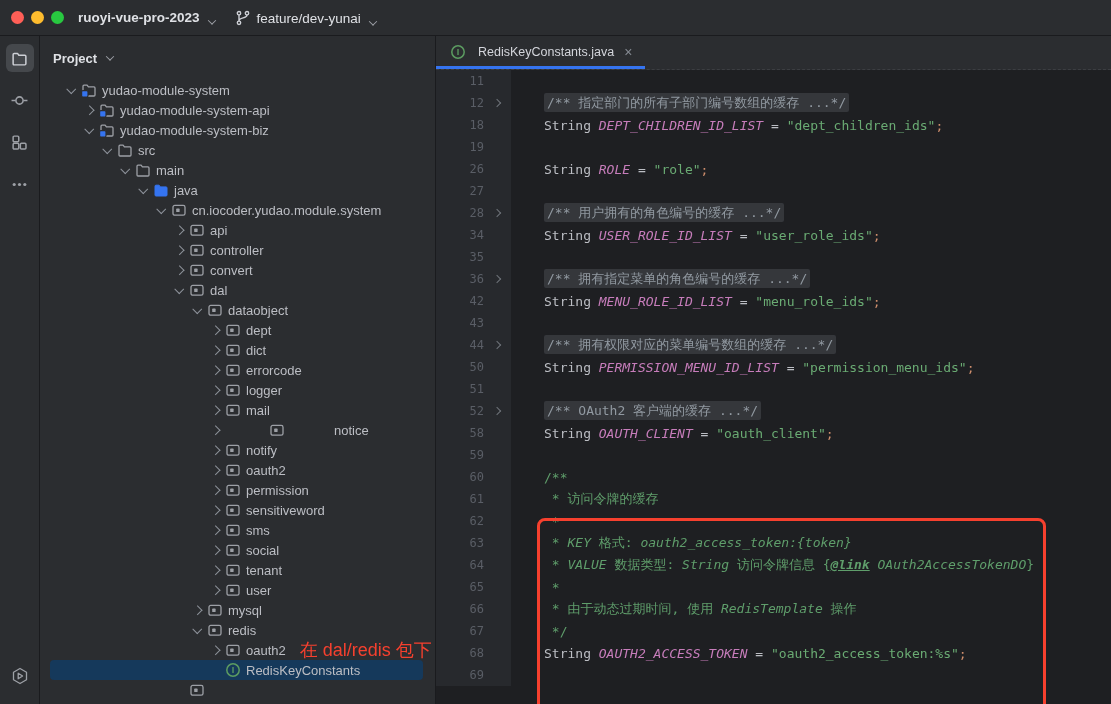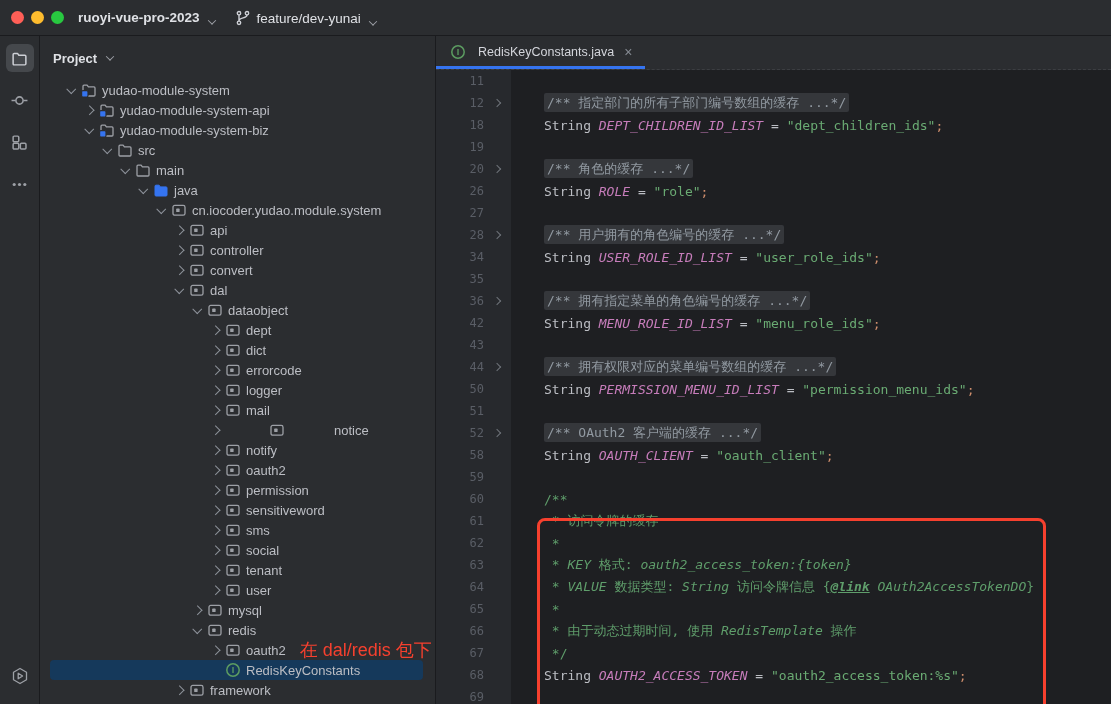--- a/index.html
+++ b/index.html
@@ -442,30 +442,20 @@
         <div class="trow selected" style="padding-left: 156px;">
           <span class="tchev"></span>
           <span class="ticon">
             <svg viewBox="0 0 16 16" width="16" height="16">
               <circle cx="8" cy="8" r="6.2" fill="none" stroke="#5C9C61" stroke-width="1.5"></circle>
               <text x="8" y="11.3" text-anchor="middle" font-size="9" font-weight="700" fill="#5C9C61" font-family="Liberation Sans,sans-serif">I</text>
             </svg>
           </span>
           <span class="tlabel">RedisKeyConstants</span>
         </div>
-        <div class="trow" style="padding-left: 130px;">
-          <span class="tchev right"></span>
-          <span class="ticon">
-            <svg viewBox="0 0 16 16" width="16" height="16">
-              <rect x="2" y="3.4" width="12" height="9.8" rx="1.8" fill="none" stroke="#9DA0A6" stroke-width="1.3"></rect>
-              <rect x="5.2" y="6.6" width="3.4" height="3.4" rx="0.6" fill="#9DA0A6"></rect>
-            </svg>
-          </span>
-          <span class="tlabel">framework</span>
-        </div>
         <div class="trow" style="padding-left: 148px;">
           <span class="ticon">
             <svg viewBox="0 0 16 16" width="16" height="16">
               <rect x="2" y="3.4" width="12" height="9.8" rx="1.8" fill="none" stroke="#9DA0A6" stroke-width="1.3"></rect>
               <rect x="5.2" y="6.6" width="3.4" height="3.4" rx="0.6" fill="#9DA0A6"></rect>
             </svg>
           </span>
           <span class="tlabel"></span>
         </div>
       </div>
@@ -509,27 +499,20 @@
         </div>
         <div class="code-line">
           <span class="gutter">
             <span class="lnum">19</span>
             <span class="fold"></span>
           </span>
           <span class="ltext"></span>
         </div>
         <div class="code-line">
           <span class="gutter">
-            <span class="lnum">20</span>
-            <span class="fold on"></span>
-          </span>
-          <span class="ltext"><span class="seg-comment">/** 角色的缓存 ...*/</span></span>
-        </div>
-        <div class="code-line">
-          <span class="gutter">
             <span class="lnum">26</span>
             <span class="fold"></span>
           </span>
           <span class="ltext"><span class="seg-plain">String </span><span class="seg-const">ROLE</span><span class="seg-plain"> = </span><span class="seg-str">"role"</span><span class="seg-semi">;</span></span>
         </div>
         <div class="code-line">
           <span class="gutter">
             <span class="lnum">27</span>
             <span class="fold"></span>
           </span>

